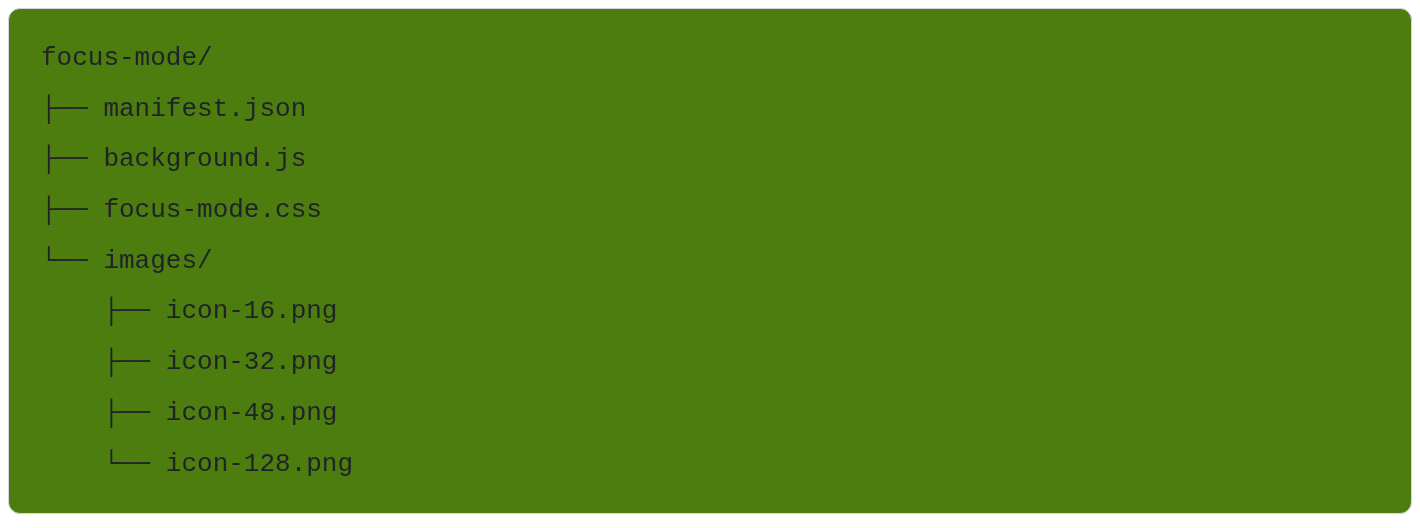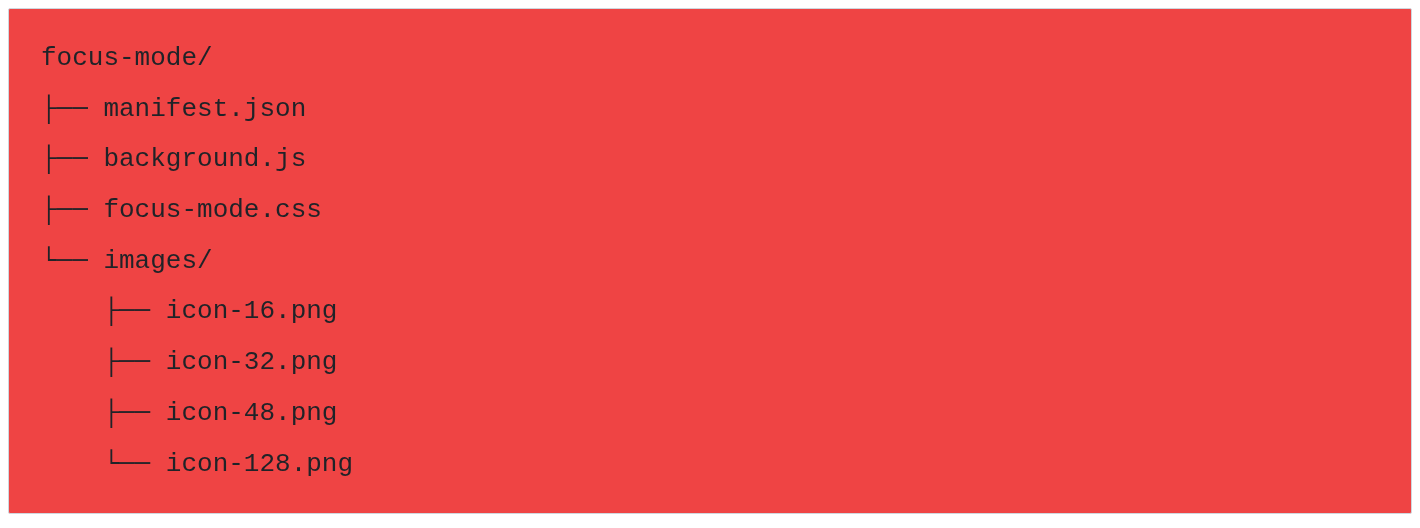--- a/index.html
+++ b/index.html
@@ -6,23 +6,23 @@
       margin: 0;
       padding: 0;
       box-sizing: border-box;
     }
     body {
       background: #ffffff;
       padding: 8px;
       font-family: ui-monospace, SFMono-Regular, "SF Mono", Menlo, Consolas, "Liberation Mono", monospace;
     }
     .code-block {
-      background: #ef4444;
+      background: #4d7c0f;
       border: 1px solid #d0d7de;
-      border-radius: 2px;
+      border-radius: 12px;
       padding: 24px 32px;
       font-size: 26px;
       line-height: 1.95;
       color: #1f2328;
       white-space: pre;
       overflow-x: auto;
     }
     .tree-line {
       display: block;
     }

